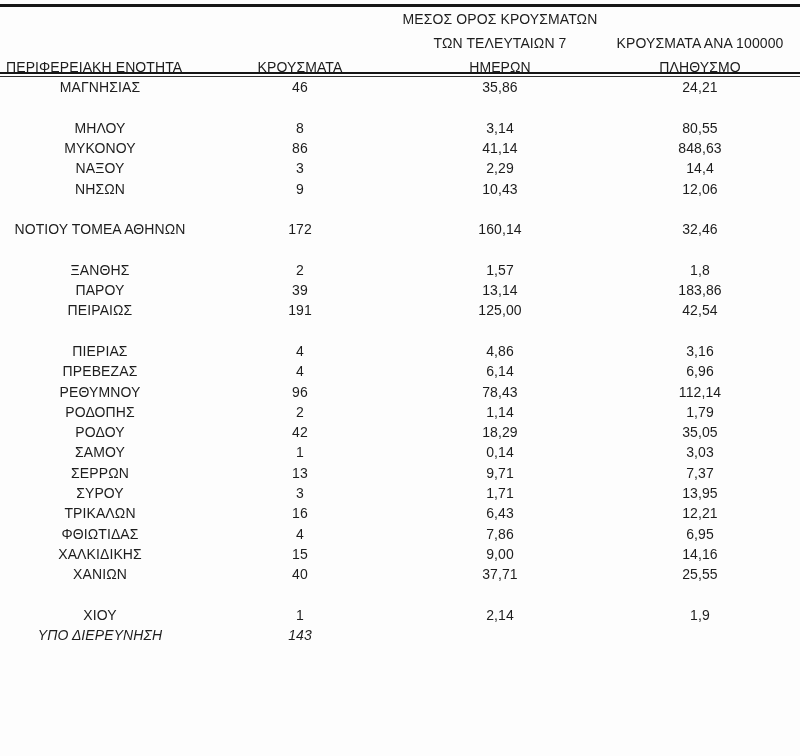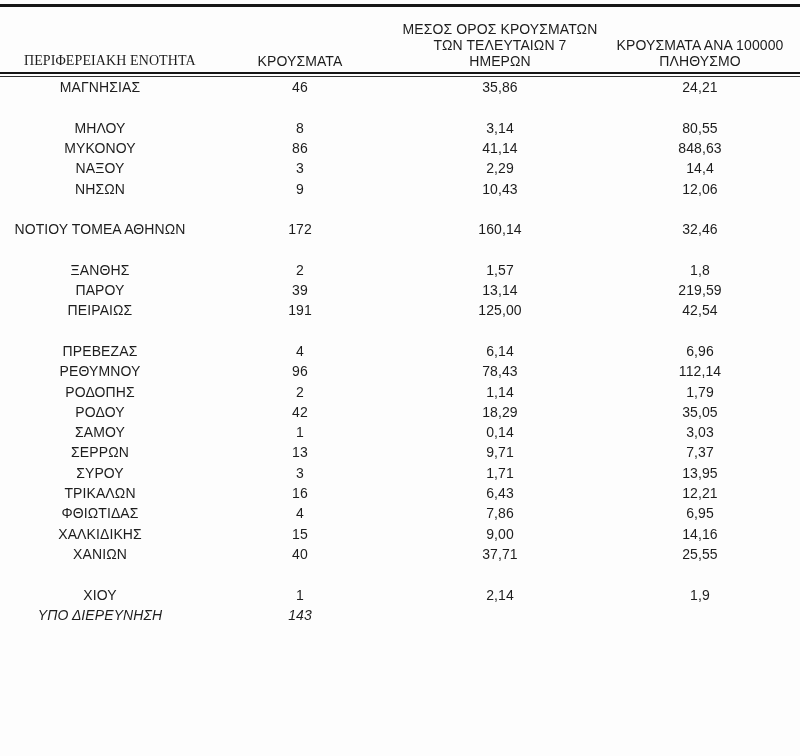--- a/index.html
+++ b/index.html
@@ -20,28 +20,27 @@
   }
   .header-grid {
     display: grid;
     grid-template-columns: 200px 200px 200px 200px;
     align-items: end;
     height: 62px;
     padding-bottom: 3px;
   }
   .hcell {
     text-align: center;
-    line-height: 16px;
+    line-height: 24px;
     white-space: pre-line;
     letter-spacing: 0.1px;
   }
   .hcell.region {
     text-align: left;
-    padding-left: 24px;
-    font-family: Liberation Serif, serif;
+    padding-left: 6px;
   }
   .rule-thick { height: 2px; background: #161616; }
   .rule-gap   { height: 2px; }
   .rule-thin  { height: 1px; background: #2e2e2e; }
   table.data {
     width: 800px;
     border-collapse: collapse;
     table-layout: fixed;
     padding-left: 12px;
   }
@@ -142,35 +141,41 @@
         <tr>
       <td>ΞΑΝΘΗΣ</td>
       <td>2</td>
       <td>1,57</td>
       <td>1,8</td>
     </tr>
         <tr>
       <td>ΠΑΡΟΥ</td>
       <td>39</td>
       <td>13,14</td>
-      <td>219,59</td>
+      <td>183,86</td>
     </tr>
         <tr>
       <td>ΠΕΙΡΑΙΩΣ</td>
       <td>191</td>
       <td>125,00</td>
       <td>42,54</td>
     </tr>
         <tr class="spacer">
       <td></td>
       <td></td>
       <td></td>
       <td></td>
     </tr>
         <tr>
+      <td>ΠΙΕΡΙΑΣ</td>
+      <td>4</td>
+      <td>4,86</td>
+      <td>3,16</td>
+    </tr>
+        <tr>
       <td>ΠΡΕΒΕΖΑΣ</td>
       <td>4</td>
       <td>6,14</td>
       <td>6,96</td>
     </tr>
         <tr>
       <td>ΡΕΘΥΜΝΟΥ</td>
       <td>96</td>
       <td>78,43</td>
       <td>112,14</td>

